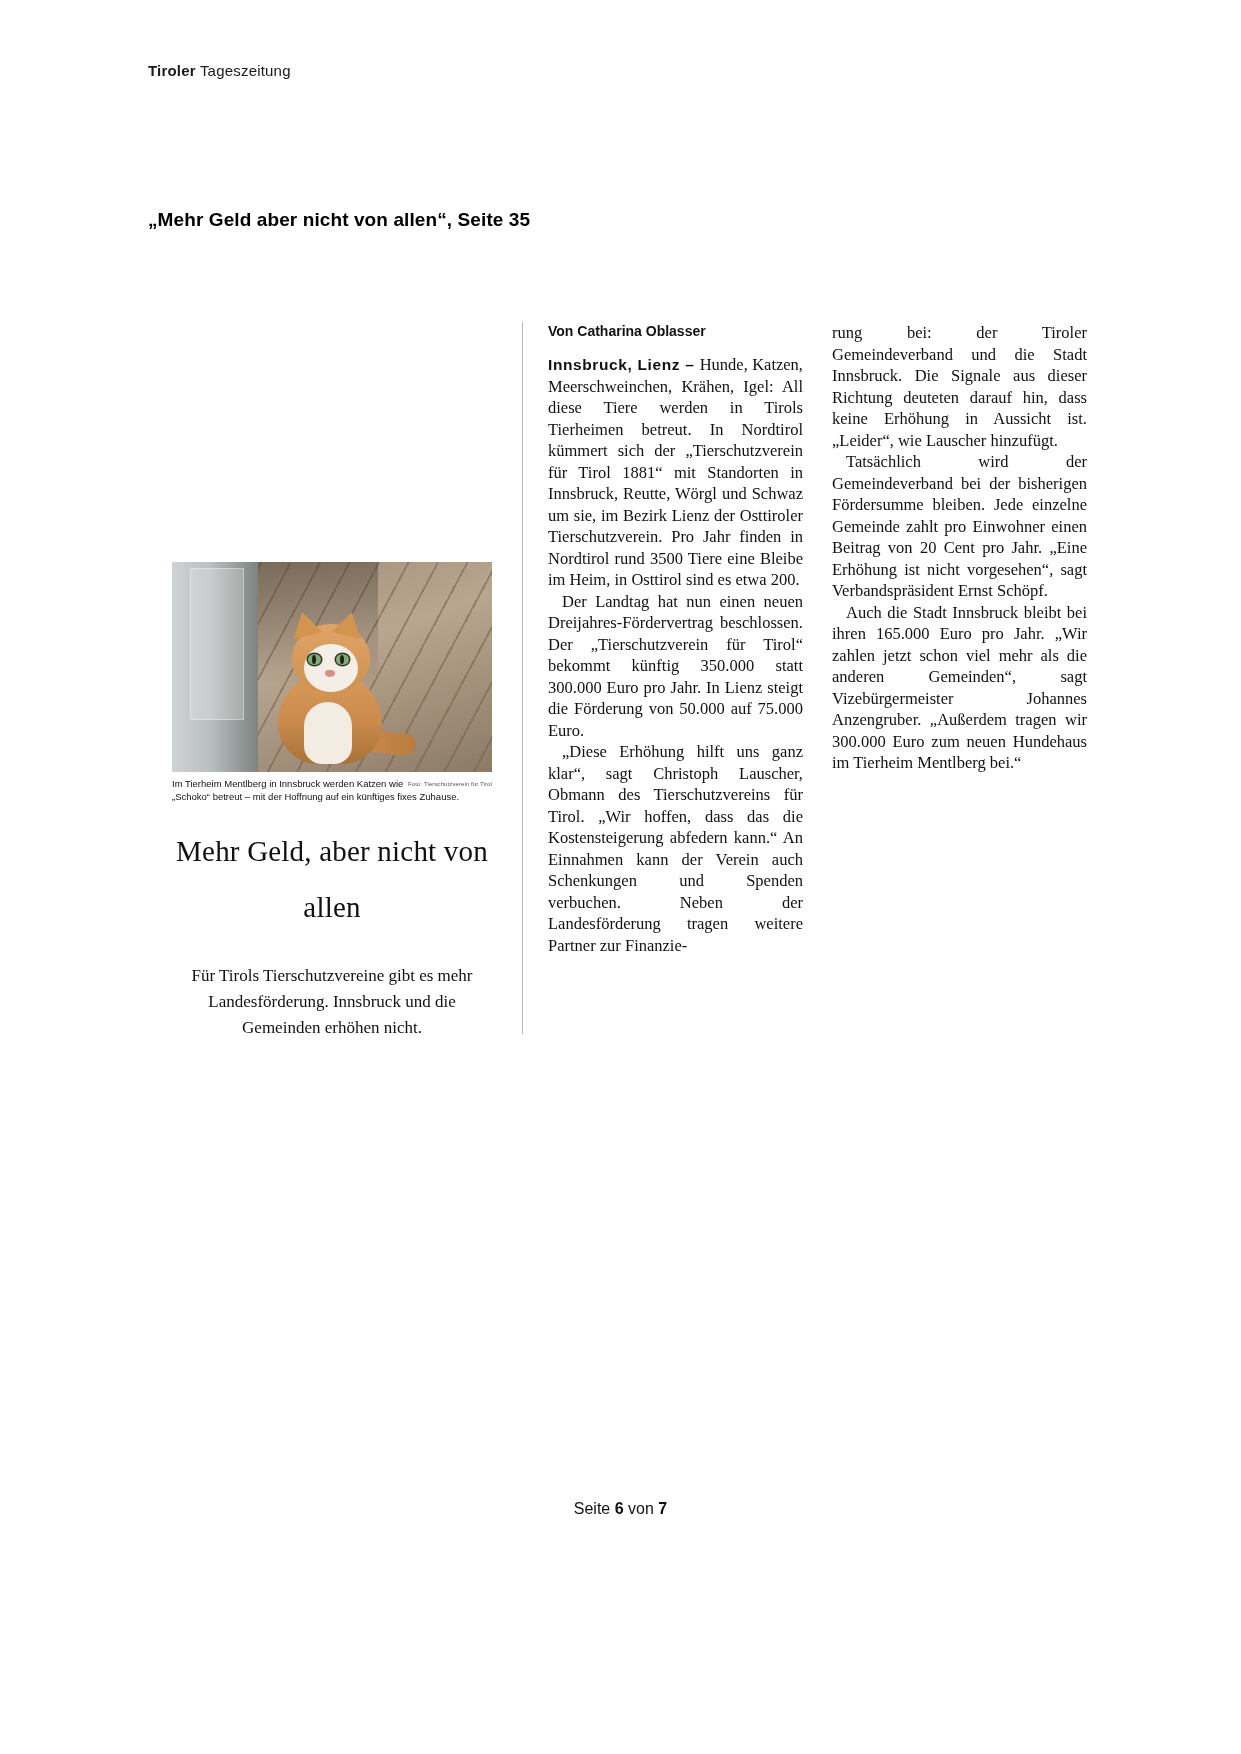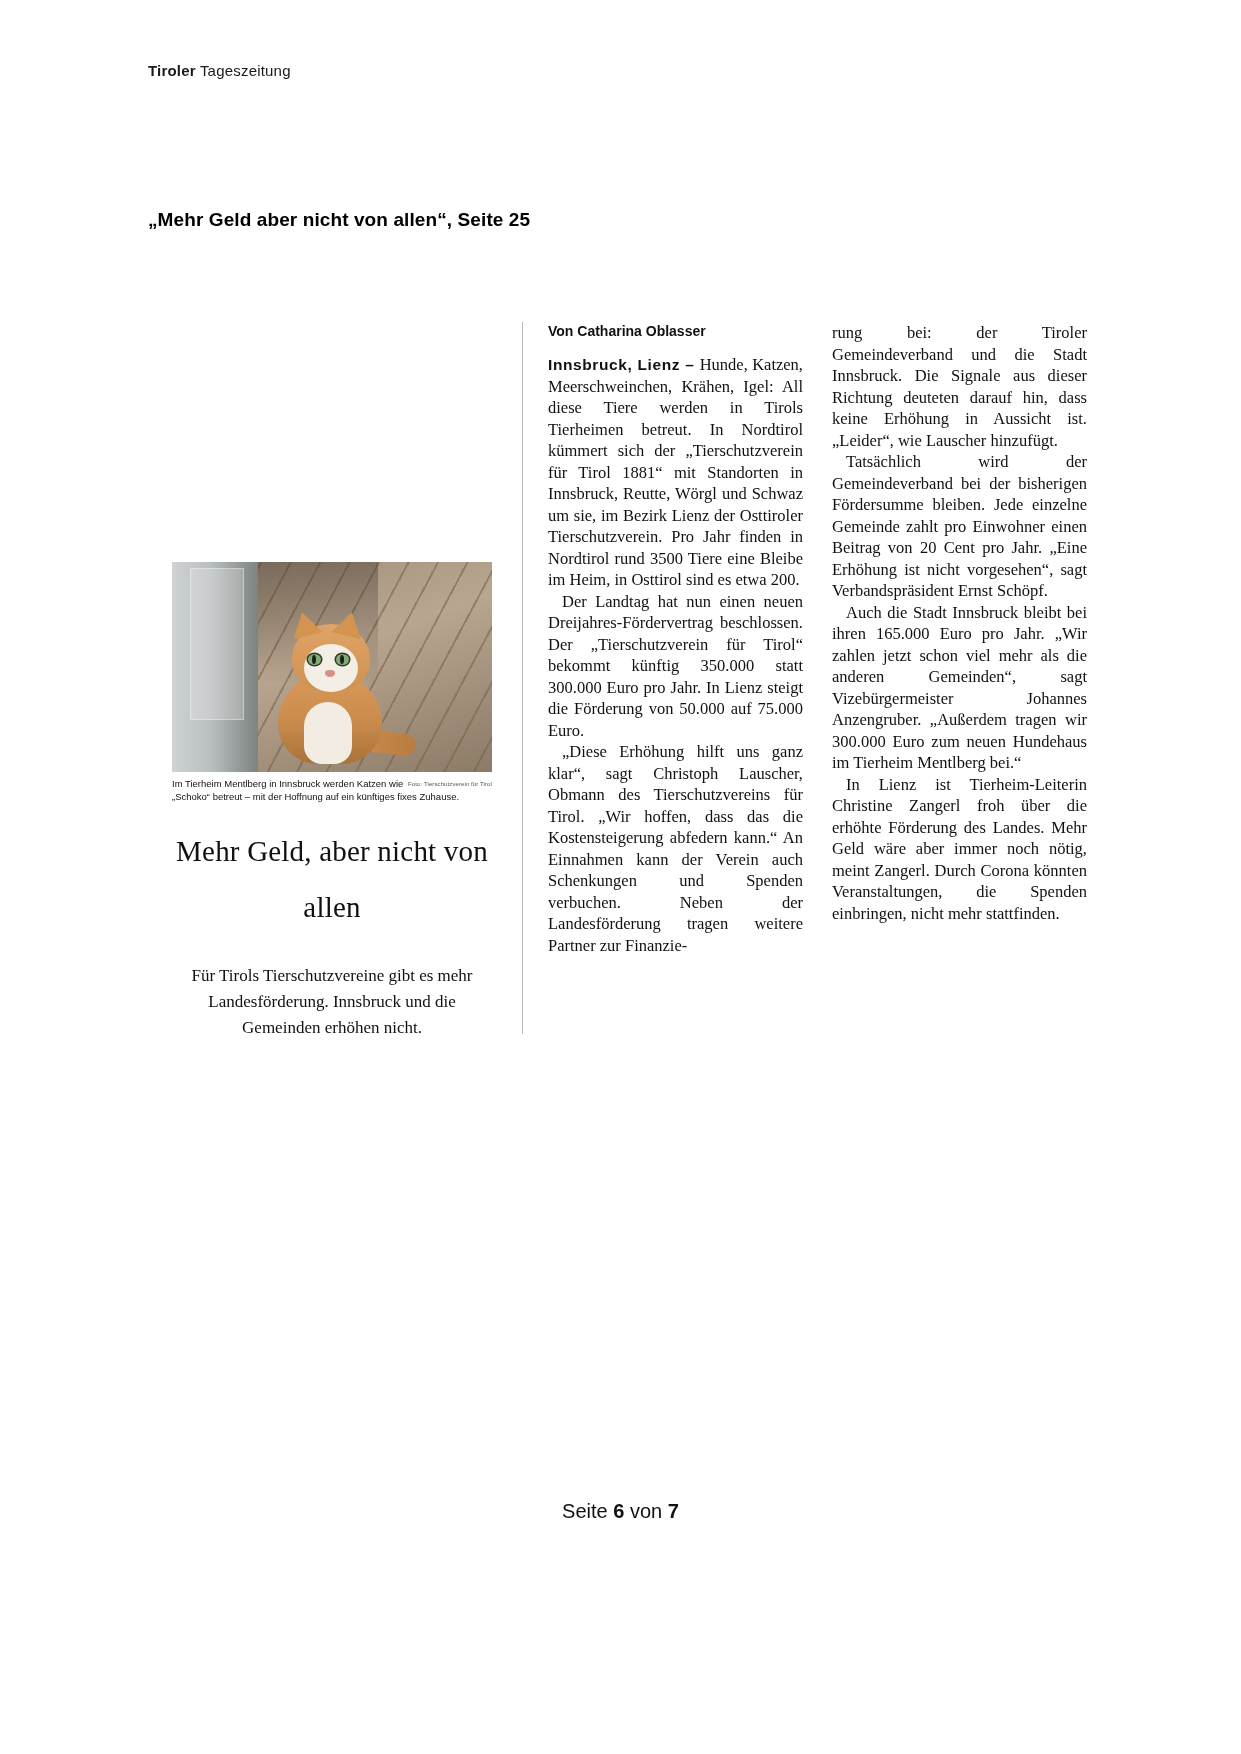--- a/index.html
+++ b/index.html
@@ -248,33 +248,33 @@
   .col p { margin: 0; }
   .col p + p { text-indent: 14px; }
 
   
   .footer {
     position: absolute;
     left: 0;
     top: 1500px;
     width: 1241px;
     text-align: center;
-    font-size: 20px;
+    font-size: 16px;
     color: #111;
   }
   .footer .bold { font-weight: bold; }
 </style>
 </head>
 <body>
 
 <div class="masthead">
   <span class="bold">Tiroler</span><span> Tageszeitung</span>
 </div>
 
-<div class="clip-title">„Mehr Geld aber nicht von allen“, Seite 25</div>
+<div class="clip-title">„Mehr Geld aber nicht von allen“, Seite 35</div>
 
 <div class="clipping">
 
   <div class="vrule"></div>
 
   <div class="col-left">
     <div class="photo">
       <div class="floor"></div>
       <div class="doorframe">
         <div class="doorpanel"></div>
@@ -309,19 +309,18 @@
     <div class="byline">Von Catharina Oblasser</div>
     <p><span class="dateline">Innsbruck, Lienz – </span><span>Hunde, Katzen, Meerschweinchen, Krähen, Igel: All diese Tiere werden in Tirols Tierheimen betreut. In Nordtirol kümmert sich der „Tierschutzverein für Tirol 1881“ mit Standorten in Innsbruck, Reutte, Wörgl und Schwaz um sie, im Bezirk Lienz der Osttiroler Tierschutzverein. Pro Jahr finden in Nordtirol rund 3500 Tiere eine Bleibe im Heim, in Osttirol sind es etwa 200.</span></p>
     <p>Der Landtag hat nun einen neuen Dreijahres-Fördervertrag beschlossen. Der „Tierschutzverein für Tirol“ bekommt künftig 350.000 statt 300.000 Euro pro Jahr. In Lienz steigt die Förderung von 50.000 auf 75.000 Euro.</p>
     <p>„Diese Erhöhung hilft uns ganz klar“, sagt Christoph Lauscher, Obmann des Tierschutzvereins für Tirol. „Wir hoffen, dass das die Kostensteigerung abfedern kann.“ An Einnahmen kann der Verein auch Schenkungen und Spenden verbuchen. Neben der Landesförderung tragen weitere Partner zur Finanzie-</p>
   </div>
 
   <div class="col c3">
     <p>rung bei: der Tiroler Gemeindeverband und die Stadt Innsbruck. Die Signale aus dieser Richtung deuteten darauf hin, dass keine Erhöhung in Aussicht ist. „Leider“, wie Lauscher hinzufügt.</p>
     <p>Tatsächlich wird der Gemeindeverband bei der bisherigen Fördersumme bleiben. Jede einzelne Gemeinde zahlt pro Einwohner einen Beitrag von 20 Cent pro Jahr. „Eine Erhöhung ist nicht vorgesehen“, sagt Verbandspräsident Ernst Schöpf.</p>
     <p>Auch die Stadt Innsbruck bleibt bei ihren 165.000 Euro pro Jahr. „Wir zahlen jetzt schon viel mehr als die anderen Gemeinden“, sagt Vizebürgermeister Johannes Anzengruber. „Außerdem tragen wir 300.000 Euro zum neuen Hundehaus im Tierheim Mentlberg bei.“</p>
-    <p>In Lienz ist Tierheim-Leiterin Christine Zangerl froh über die erhöhte Förderung des Landes. Mehr Geld wäre aber immer noch nötig, meint Zangerl. Durch Corona könnten Veranstaltungen, die Spenden einbringen, nicht mehr stattfinden.</p>
   </div>
 </div>
 
 <div class="footer">
   <span>Seite </span><span class="bold">6</span><span> von </span><span class="bold">7</span>
 </div>
 
 </body></html>

